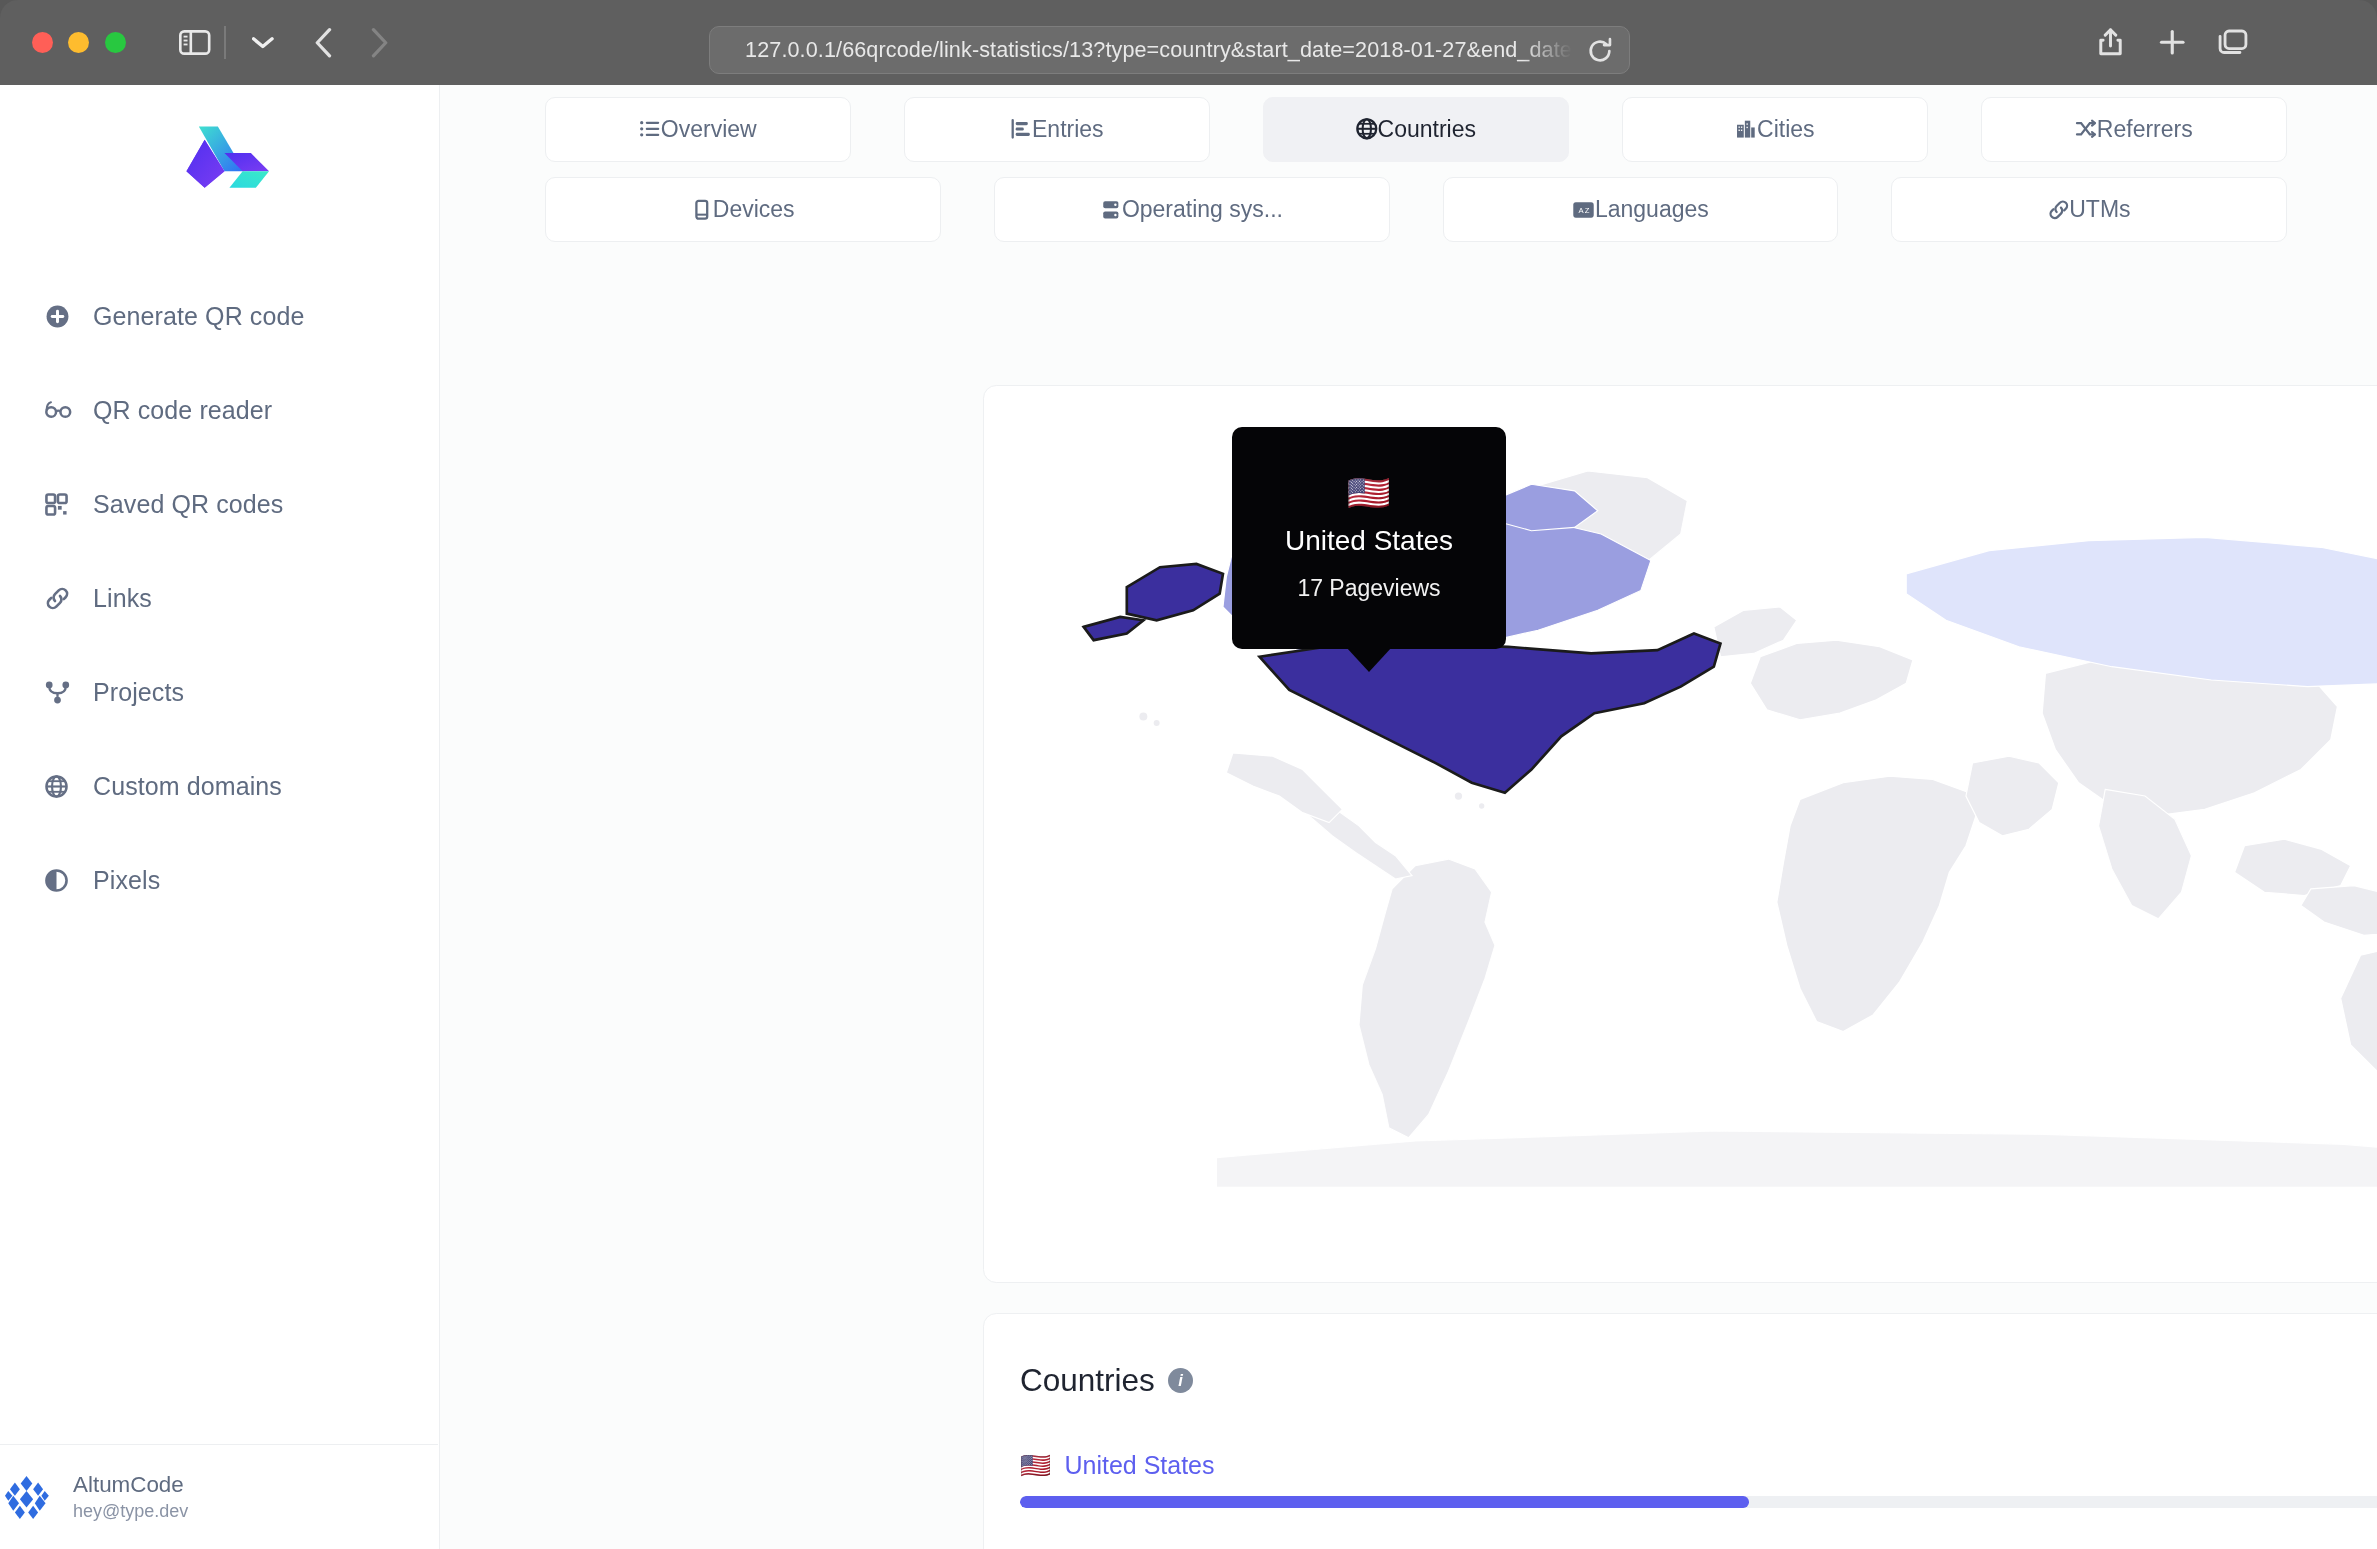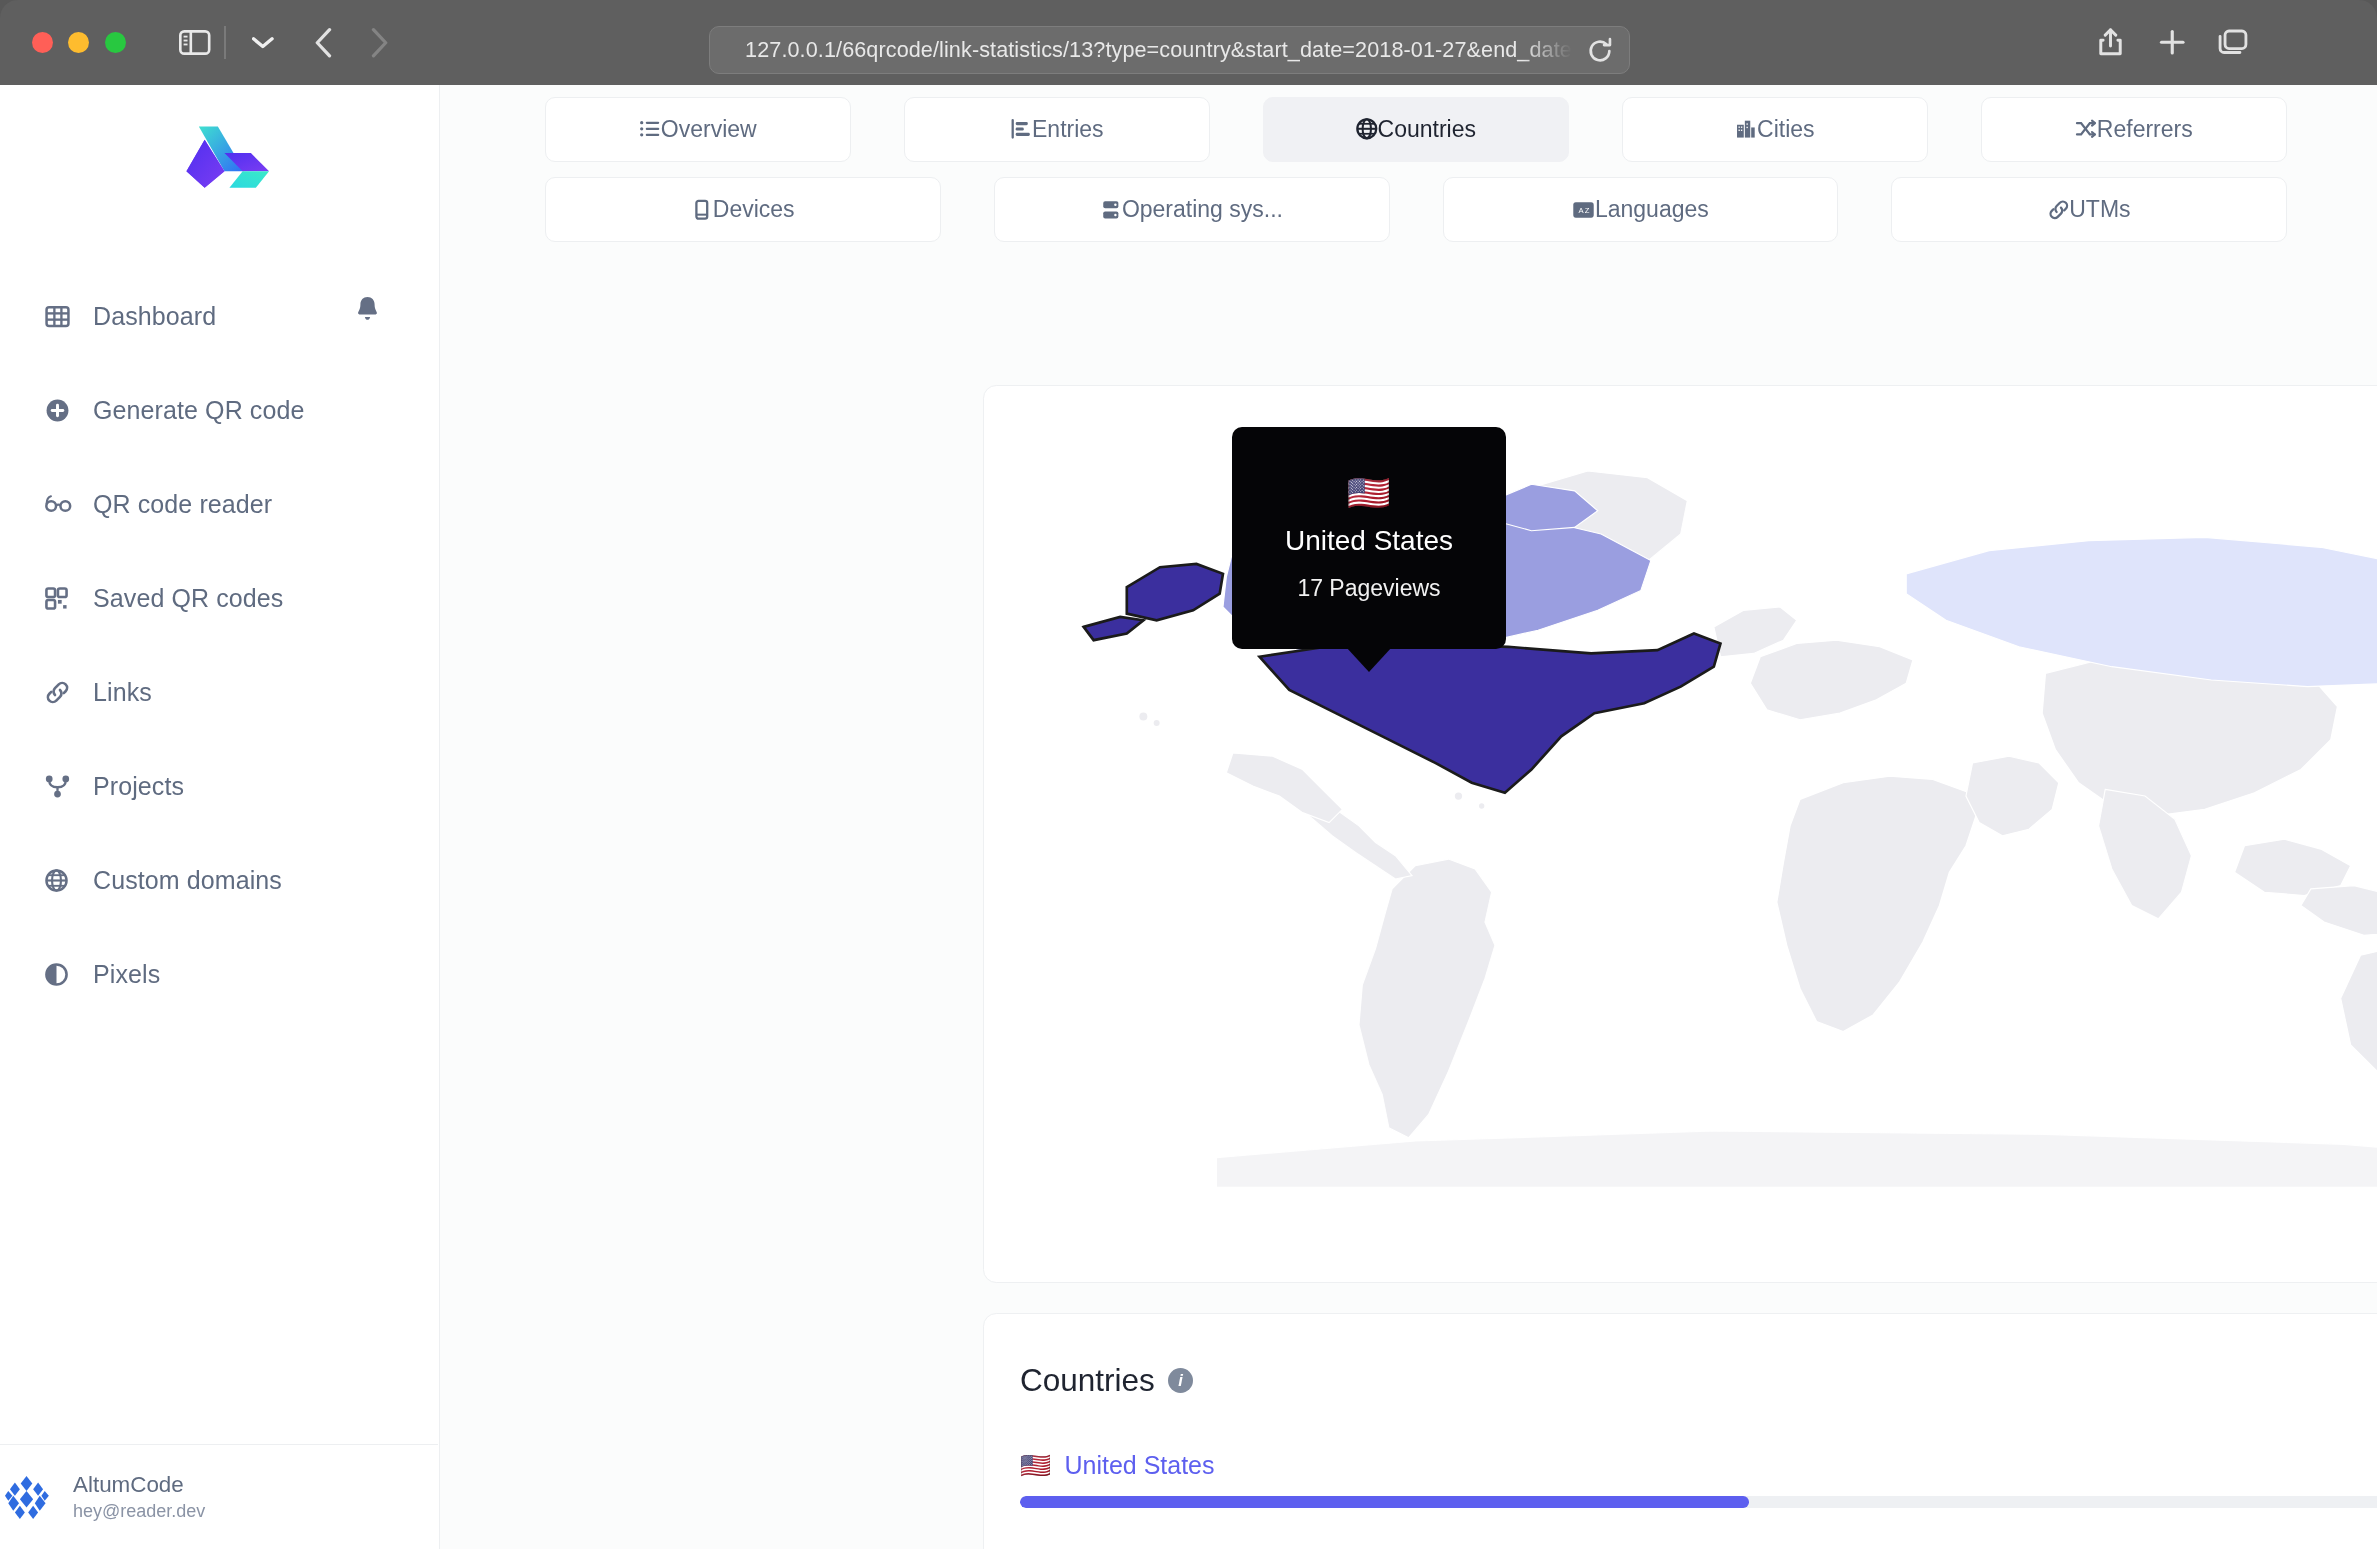--- a/index.html
+++ b/index.html
@@ -235,38 +235,20 @@
         <polygon points="55,8 78,8 110,62 86,62" fill="url(#lg1)"></polygon>
         <polygon points="40,62 62,24 86,62 62,82" fill="url(#lg2)"></polygon>
         <polygon points="86,40 118,40 140,62 108,62" fill="url(#lg2)"></polygon>
         <polygon points="108,62 140,62 124,82 92,82" fill="url(#lg3)"></polygon>
         <polygon points="62,24 86,62 62,82 40,62" fill="url(#lg2)" opacity=".9"></polygon>
       </svg>
     </div>
 
     <div id="sidebar-nav">
 
-      <div class="nav-item">
-        <span class="nav-icon">
-          <svg width="25" height="25" viewBox="0 0 16 16">
-              <rect x="1" y="2" width="14" height="12" rx="1.6" fill="none" stroke="#656f85" stroke-width="1.6"></rect>
-              <line x1="1" y1="6" x2="15" y2="6" stroke="#656f85" stroke-width="1.5"></line>
-              <line x1="1" y1="10" x2="15" y2="10" stroke="#656f85" stroke-width="1.5"></line>
-              <line x1="6" y1="2" x2="6" y2="14" stroke="#656f85" stroke-width="1.5"></line>
-              <line x1="10.5" y1="2" x2="10.5" y2="14" stroke="#656f85" stroke-width="1.5"></line>
-            </svg>
-        </span>
-        <span class="nav-label">Dashboard</span>
-        <span id="notification-bell">
-          <svg width="25" height="28" viewBox="0 0 15 17">
-              <path d="M7.5 1.2c-2.6 0-4.3 1.9-4.3 4.4 0 3.4-1.4 4.3-1.4 5.3 0 .6.5.9 1.2.9h9c.7 0 1.2-.3 1.2-.9 0-1-1.4-1.9-1.4-5.3 0-2.5-1.7-4.4-4.3-4.4z" fill="#656f85"></path>
-              <path d="M5.9 13.3c.2 1.1 1 1.8 1.6 1.8s1.4-.7 1.6-1.8z" fill="#656f85"></path>
-            </svg>
-        </span>
-      </div>
 
       <div class="nav-item">
         <span class="nav-icon">
           <svg width="25" height="25" viewBox="0 0 16 16">
               <circle cx="8" cy="8" r="7" fill="#656f85"></circle>
               <line x1="8" y1="4.6" x2="8" y2="11.4" stroke="#fff" stroke-width="1.9" stroke-linecap="round"></line>
               <line x1="4.6" y1="8" x2="11.4" y2="8" stroke="#fff" stroke-width="1.9" stroke-linecap="round"></line>
             </svg>
         </span>
         <span class="nav-label">Generate QR code</span>
@@ -357,21 +339,21 @@
               <path d="M48 30 l7 9 -7 9 -6 -9z"></path>
             <path d="M24 42 l6 8 -6 8 -6 -8z"></path>
               <path d="M40 42 l6 8 -6 8 -6 -8z"></path>
             <path d="M10 24 l5 6 -5 6 -4 -6z"></path>
               <path d="M54 24 l5 6 -5 6 -4 -6z"></path>
           </g>
         </svg>
       </div>
       <div id="user-meta">
         <div id="user-name">AltumCode</div>
-        <div id="user-email">hey@reader.dev</div>
+        <div id="user-email">hey@type.dev</div>
       </div>
     </div>
   </div>
 
   <div id="main">
 
     <div id="tab-bar">
       <div class="tab-row">
         <div class="tab">
           <svg width="21.6" height="21.6" viewBox="0 0 16 16">

